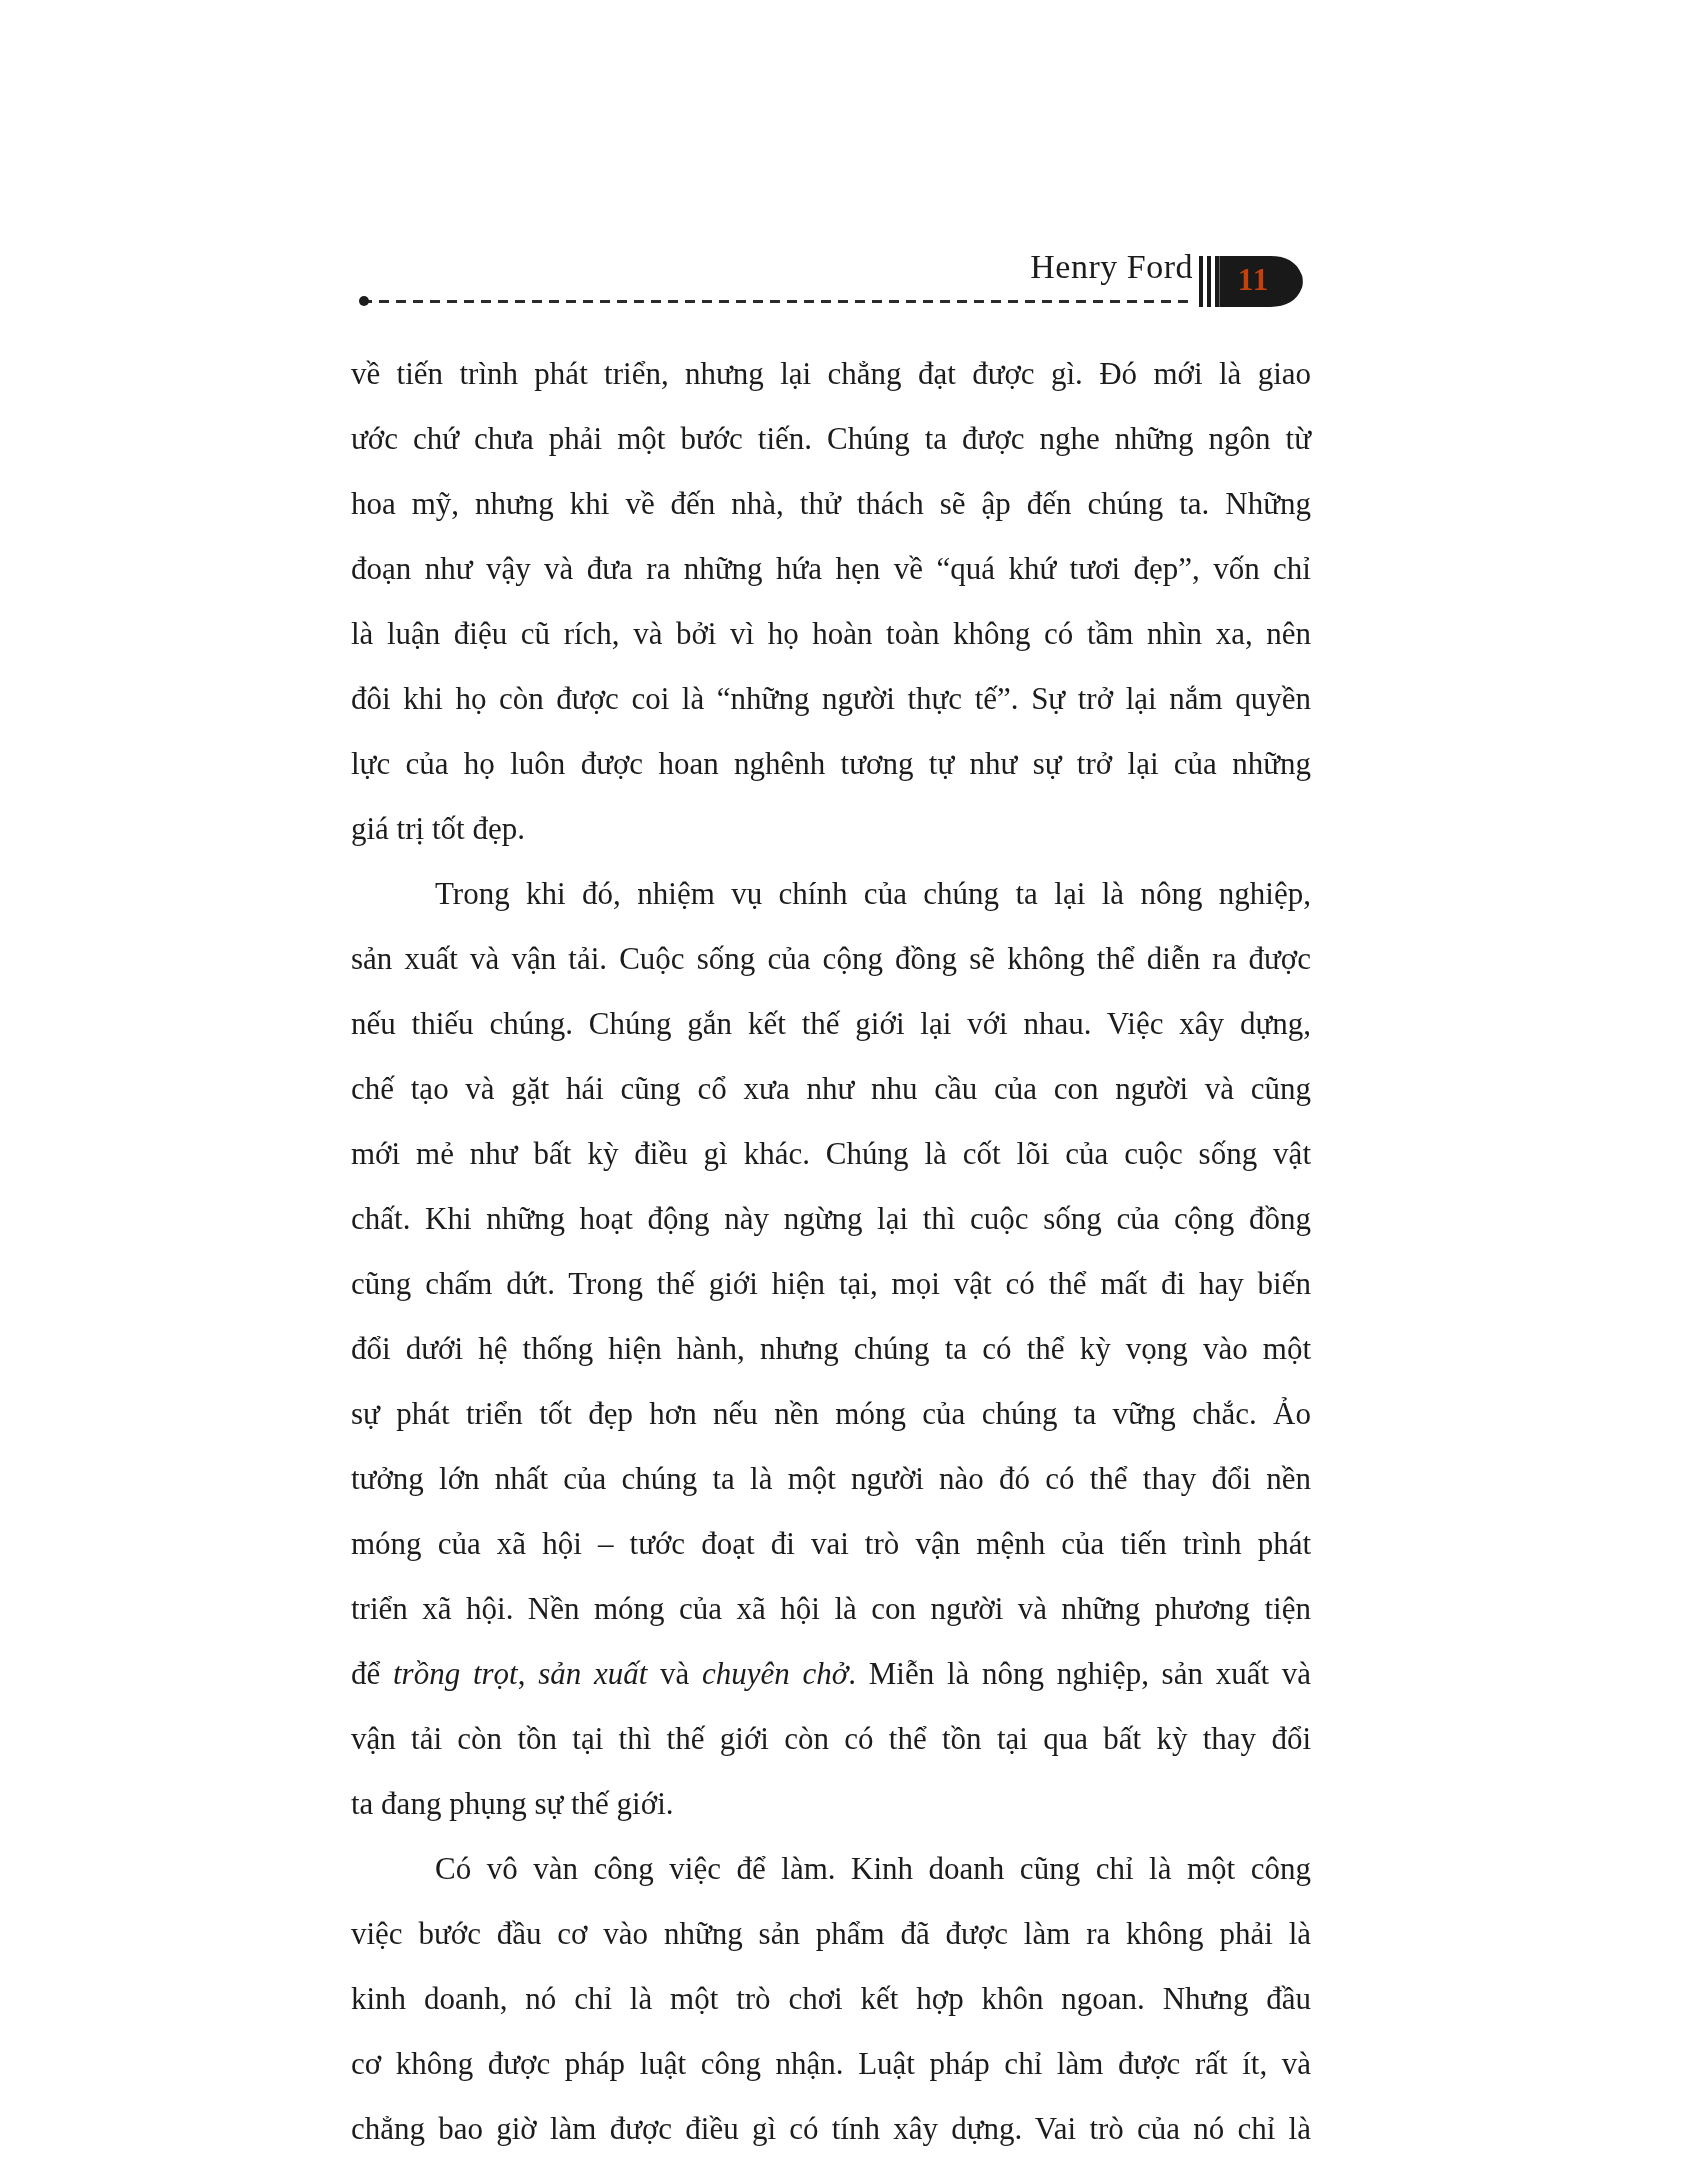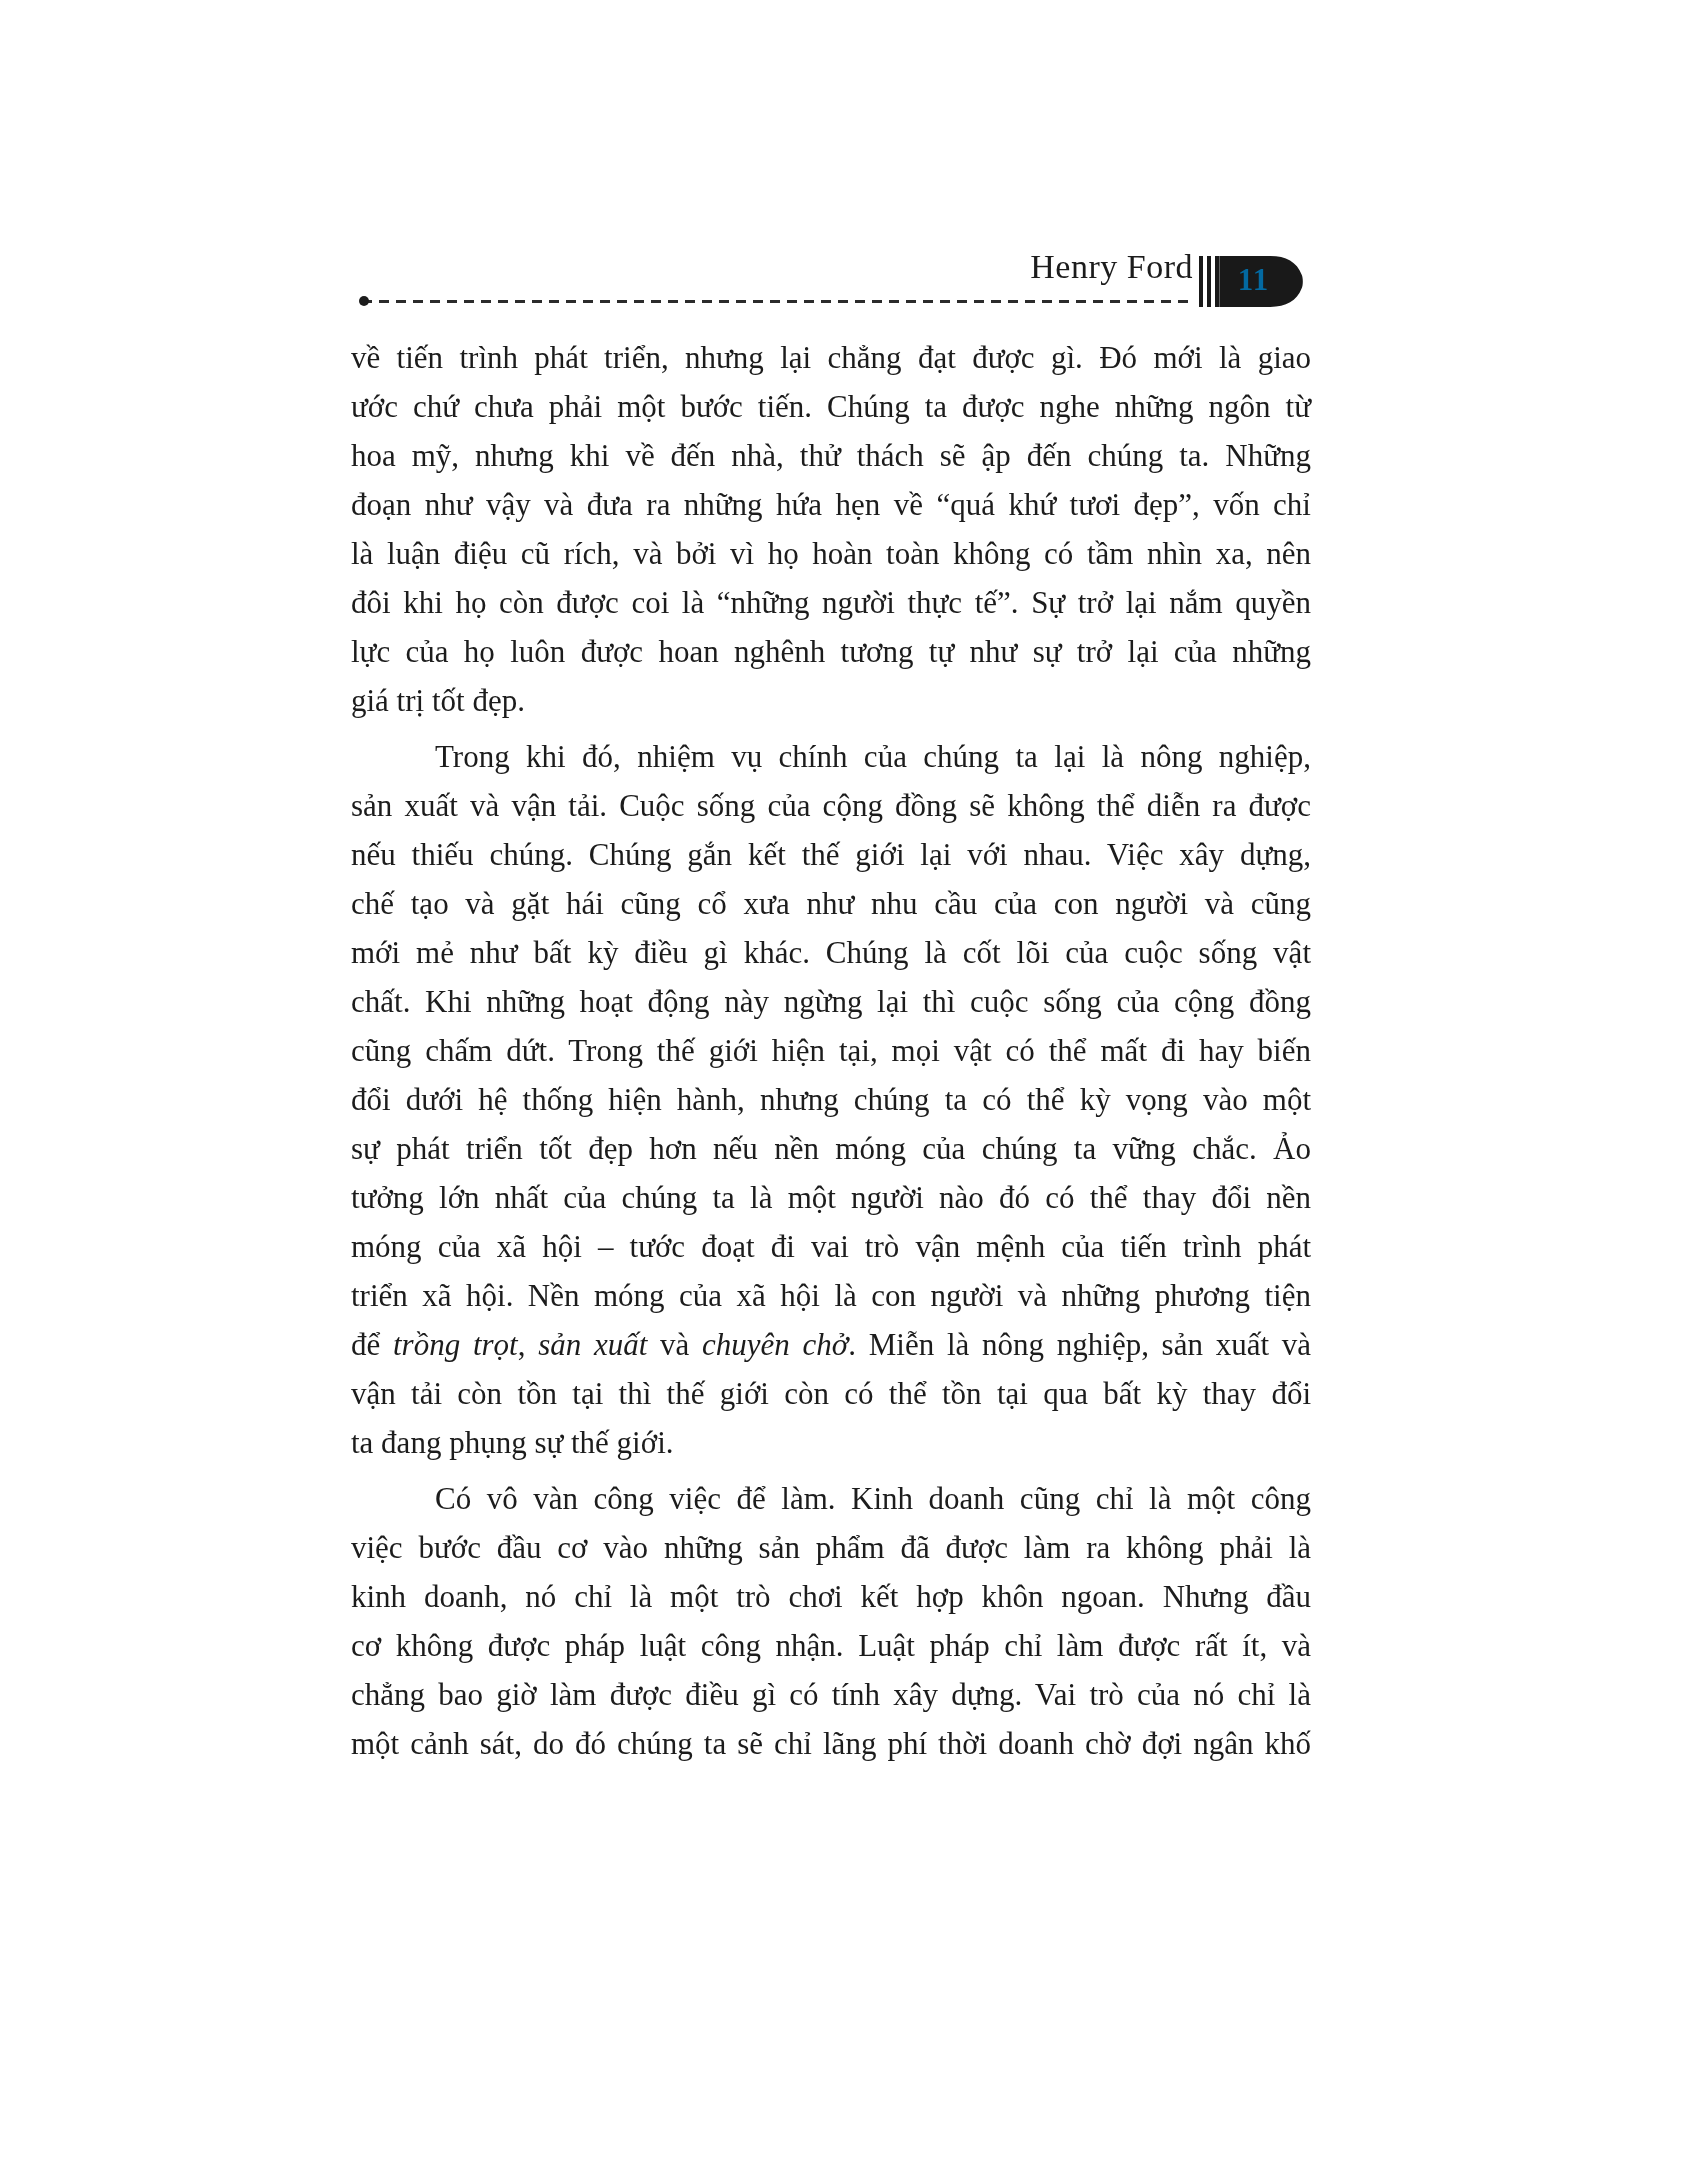--- a/index.html
+++ b/index.html
@@ -55,21 +55,21 @@
   }
   .pennant .pagenum {
     position: absolute;
     left: 0;
     top: 0;
     width: 69px;
     height: 46px;
     display: flex;
     align-items: center;
     justify-content: center;
-    color: #0369a1;
+    color: #c2410c;
     font-size: 31px;
     font-weight: bold;
     letter-spacing: 1px;
     padding-top: 2px;
     box-sizing: border-box;
   }
   .dash-rule {
     position: absolute;
     left: 362px;
     top: 300px;
@@ -96,20 +96,21 @@
     font-size: 31px;
     line-height: 49px;
     color: #1c1c1c;
   }
   .para + .para {
     margin-top: 7px;
   }
   .line {
     text-align: justify;
     text-align-last: justify;
+    margin-top: 16px;
   }
   .line.no-justify {
     text-align-last: auto;
   }
   .para.indent .line:first-child {
     text-indent: 84px;
   }
   .line em {
   }
 </style>

